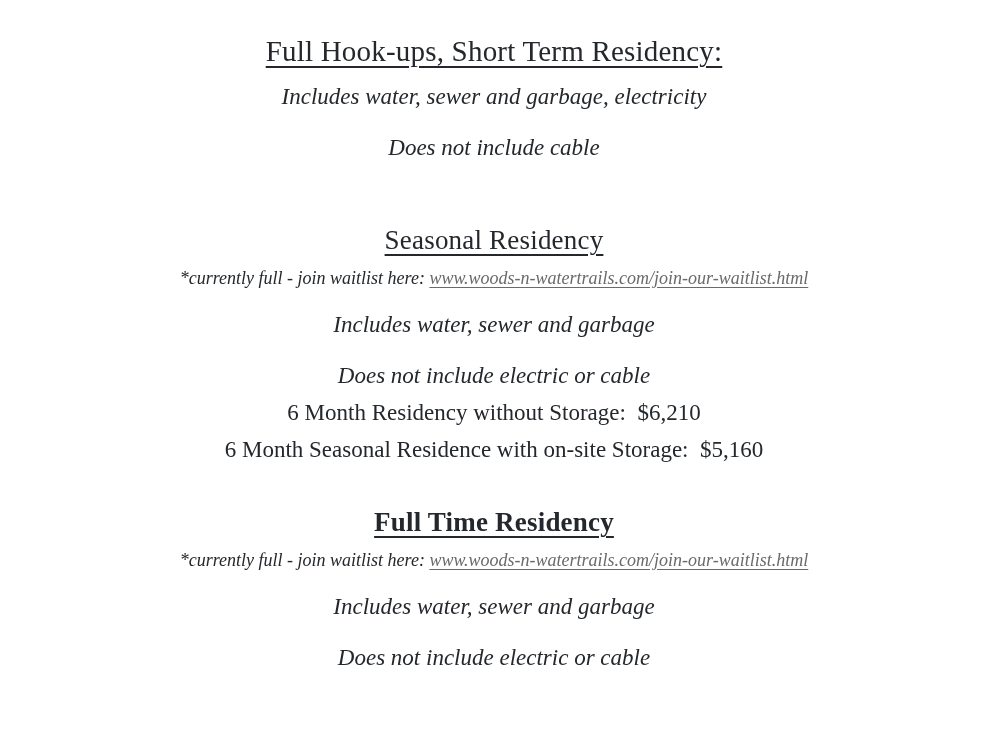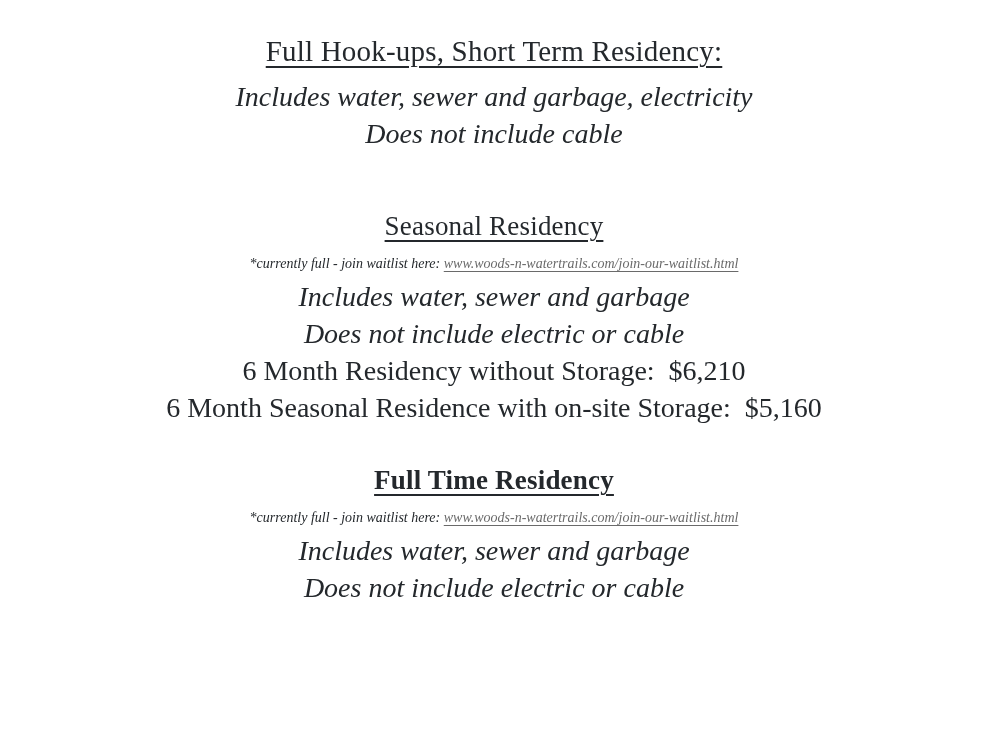--- a/index.html
+++ b/index.html
@@ -39,29 +39,29 @@
     text-decoration: underline;
     text-underline-offset: 5px;
     text-decoration-thickness: 2px;
     letter-spacing: 0.2px;
   }
   .h1 { font-size: 29px; height: 42px; line-height: 42px; margin-top: 30px; }
   .h2 { font-size: 27px; height: 40px; line-height: 40px; }
   .h2.seasonal { margin-top: 54px; }
   .h2.fulltime { margin-top: 34px; font-weight: bold; }
   .line {
-    font-size: 28px;
+    font-size: 23px;
     height: 37px;
     line-height: 37px;
     white-space: pre-wrap;
   }
   .line.first { margin-top: 6px; }
-  .italic { font-style: italic; }
+  .italic { font-style: italic; margin-top: 14px; }
   .small {
-    font-size: 14px;
+    font-size: 18px;
     height: 28px;
     line-height: 28px;
     font-style: italic;
     margin-top: 4px;
     white-space: pre-wrap;
   }
   .link {
     color: #6a6a6a;
     text-decoration: underline;
     text-underline-offset: 3px;

